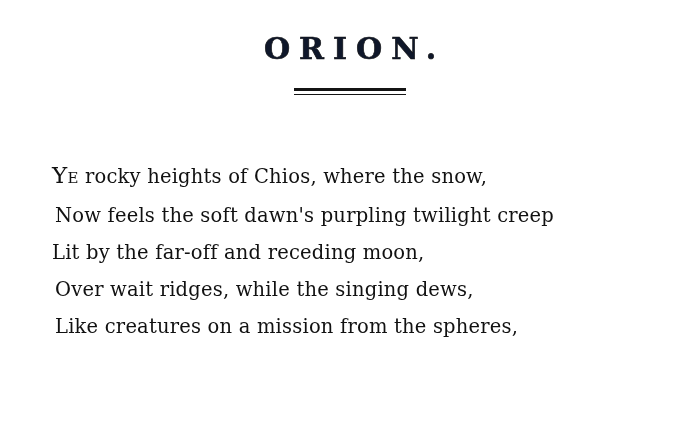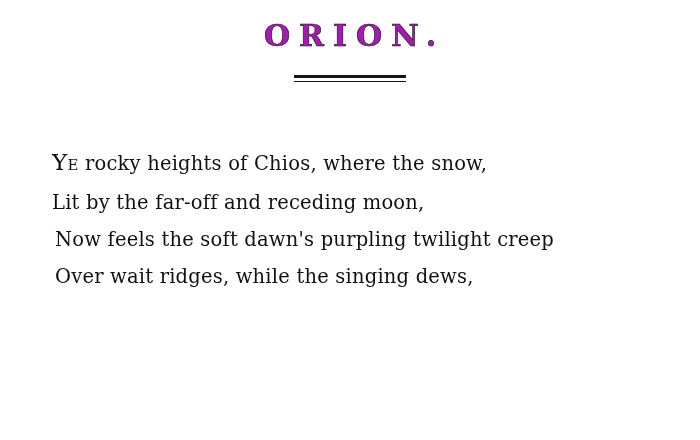--- a/index.html
+++ b/index.html
@@ -15,27 +15,27 @@
     overflow: hidden;
   }
   .page {
     position: relative;
     width: 700px;
     height: 440px;
     box-sizing: border-box;
   }
   .title {
     text-align: center;
-    margin-top: 18px;
+    margin-top: 31px;
     font-family: "DejaVu Serif", serif;
     font-size: 30px;
     font-weight: 700;
     letter-spacing: 9px;
     text-indent: 9px;
-    color: #a21caf;
+    color: #0f172a;
     
     text-shadow:
       0.5px 0 0 #ffffff,
       -0.5px 0 0 #ffffff;
     -webkit-text-stroke: 0.6px #111111;
   }
   .rule-wrap {
     display: flex;
     justify-content: center;
     margin-top: 22px;
@@ -89,22 +89,23 @@
     <div class="rule">
       <div class="thick"></div>
       <div class="thin"></div>
     </div>
   </div>
 
   <div class="poem">
 
     <div class="line"><span class="drop">Y</span><span class="smallcap">E</span><span> rocky heights of Chios, where the snow,</span></div>
 
+    <div class="line indent-1"><span>Now feels the soft dawn's purpling twilight creep</span></div>
+
     <div class="line"><span>Lit by the far-off and receding moon,</span></div>
-
-    <div class="line indent-1"><span>Now feels the soft dawn's purpling twilight creep</span></div>
 
     <div class="line indent-1"><span>Over wait ridges, while the singing dews,</span></div>
 
+    <div class="line indent-1"><span>Like creatures on a mission from the spheres,</span></div>
 
 
   </div>
 </div>
 
 </body></html>

